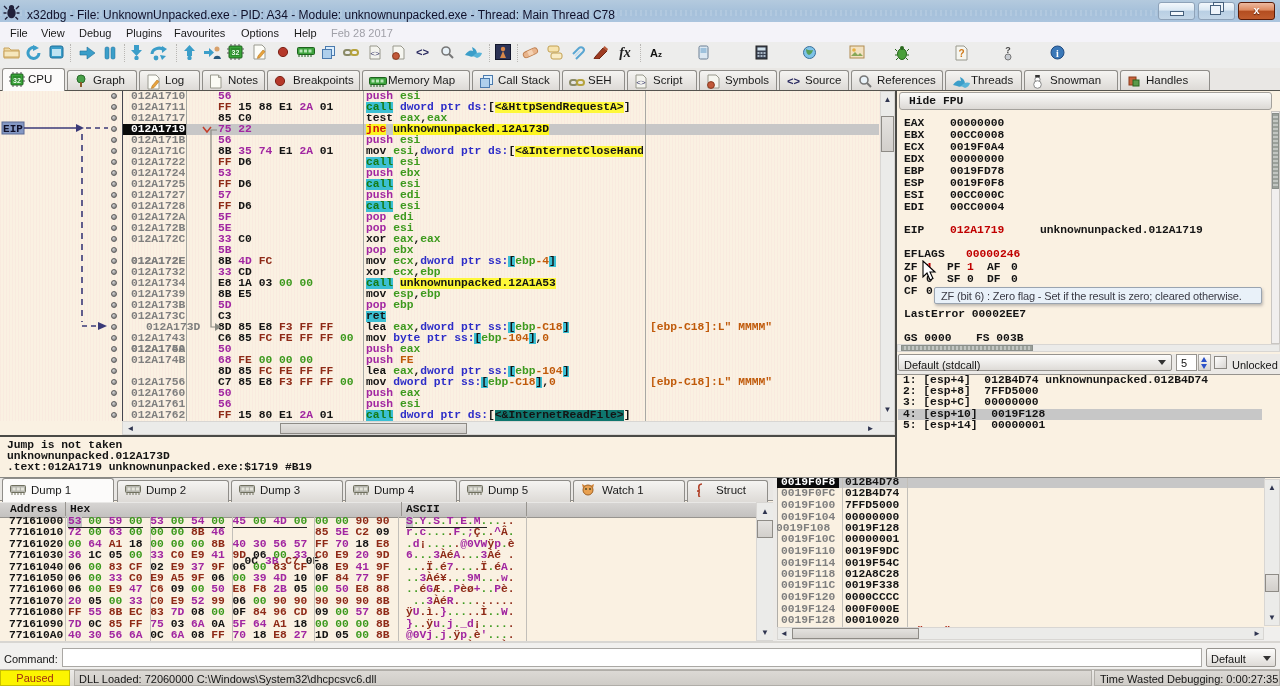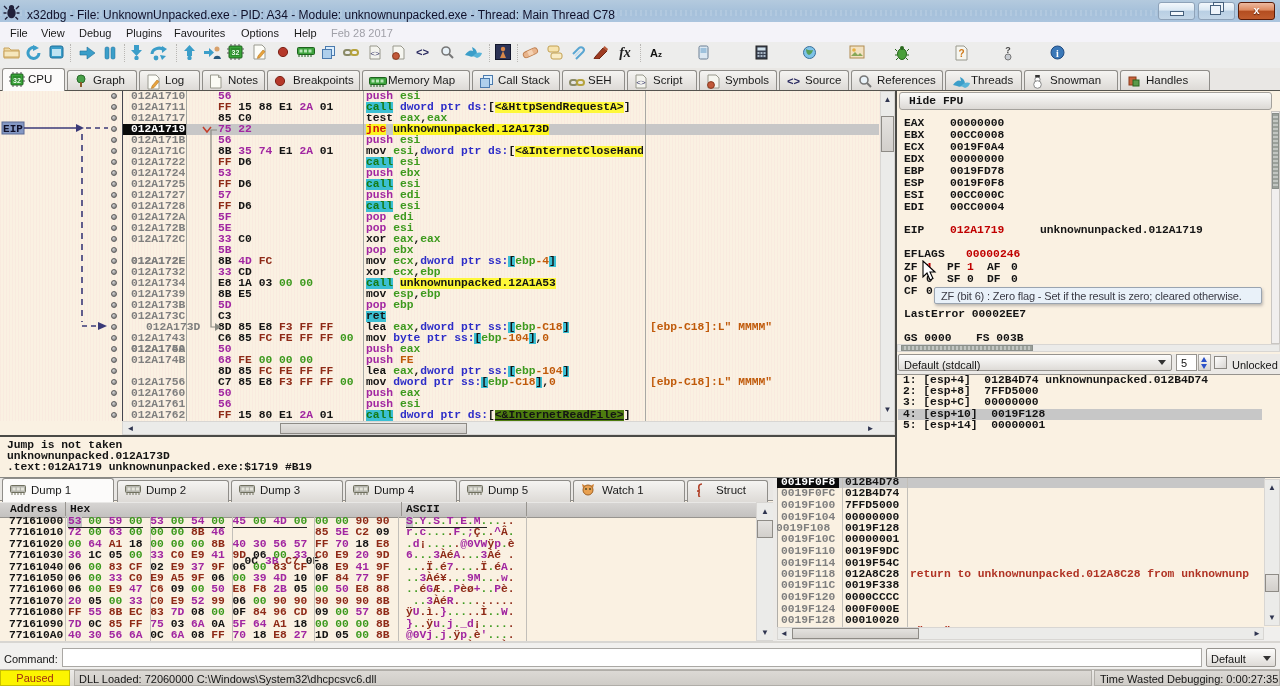--- a/index.html
+++ b/index.html
@@ -413,21 +413,21 @@
 <div class="m" style="left:131px;top:388px;color:#7f7f7f">012A1760</div>
 <div class="m" style="left:218px;top:388px"><span style="color:#a126a1;">50</span></div>
 <div class="m" style="left:366px;top:388px;width:277px;overflow:hidden"><span style="color:#a126a1;">push</span><span style="color:#141414;"> </span><span style="color:#3d9a1e;">eax</span></div>
 <div style="position:absolute;left:111px;top:390px;width:6px;height:6px;border-radius:50%;background:radial-gradient(circle at 35% 30%,#d8d8d8,#9a9a9a 60%,#6a6a6a);border:1px solid #5e5e5e;box-sizing:border-box"></div>
 <div class="m" style="left:131px;top:399px;color:#7f7f7f">012A1761</div>
 <div class="m" style="left:218px;top:399px"><span style="color:#a126a1;">56</span></div>
 <div class="m" style="left:366px;top:399px;width:277px;overflow:hidden"><span style="color:#a126a1;">push</span><span style="color:#141414;"> </span><span style="color:#3d9a1e;">esi</span></div>
 <div style="position:absolute;left:111px;top:401px;width:6px;height:6px;border-radius:50%;background:radial-gradient(circle at 35% 30%,#d8d8d8,#9a9a9a 60%,#6a6a6a);border:1px solid #5e5e5e;box-sizing:border-box"></div>
 <div class="m" style="left:131px;top:410px;color:#7f7f7f">012A1762</div>
 <div class="m" style="left:218px;top:410px"><span style="color:#8e2a17;">FF</span> <span style="color:#141414;">15</span> <span style="color:#141414;">80</span> <span style="color:#141414;">E1</span> <span style="color:#a126a1;">2A</span> <span style="color:#141414;">01</span></div>
-<div class="m" style="left:366px;top:410px;width:277px;overflow:hidden"><span style="color:#157b15;background:#3bbfd3;">call</span><span style="color:#141414;"> </span><span style="color:#2c2cc8;">dword ptr ds:</span><span style="color:#141414;">[</span><span style="color:#141414;background:#4d7c0f;text-decoration:underline;">&lt;&amp;InternetReadFile&gt;</span><span style="color:#141414;">]</span></div>
+<div class="m" style="left:366px;top:410px;width:277px;overflow:hidden"><span style="color:#157b15;background:#3bbfd3;">call</span><span style="color:#141414;"> </span><span style="color:#2c2cc8;">dword ptr ds:</span><span style="color:#141414;">[</span><span style="color:#141414;background:#0f766e;">&lt;&amp;InternetReadFile&gt;</span><span style="color:#141414;">]</span></div>
 <div style="position:absolute;left:111px;top:412px;width:6px;height:6px;border-radius:50%;background:radial-gradient(circle at 35% 30%,#d8d8d8,#9a9a9a 60%,#6a6a6a);border:1px solid #5e5e5e;box-sizing:border-box"></div>
 <svg style="position:absolute;left:200px;top:120px" width="22" height="215" viewBox="0 0 22 215">
 <path d="M3 7 l4 5 4-5" fill="none" stroke="#c43c28" stroke-width="1.5"></path>
 <path d="M17 10 H11 V207 h6" fill="none" stroke="#8a8a82" stroke-width="1.2"></path>
 <path d="M15 203 l6 4 -6 4 z" fill="#8a8a82"></path>
 </svg>
 <div style="position:absolute;left:122px;top:91px;width:1px;height:330px;background:#44444f"></div>
 <div style="position:absolute;left:186px;top:91px;width:1px;height:330px;background:#a8a8a4"></div>
 <div style="position:absolute;left:363px;top:91px;width:1px;height:330px;background:#a8a8a4"></div>
 <div style="position:absolute;left:645px;top:91px;width:1px;height:330px;background:#a8a8a4"></div>
@@ -686,21 +686,20 @@
       <div class="m" style="left:776px;top:523px;color:#7f7f7f">0019F108</div>
       <div class="m" style="left:845px;top:523px;color:#141414">0019F128</div>
       <div class="m" style="left:781px;top:534px;color:#7f7f7f">0019F10C</div>
       <div class="m" style="left:845px;top:534px;color:#141414">00000001</div>
       <div class="m" style="left:781px;top:546px;color:#7f7f7f">0019F110</div>
       <div class="m" style="left:845px;top:546px;color:#141414">0019F9DC</div>
       <div class="m" style="left:781px;top:558px;color:#7f7f7f">0019F114</div>
       <div class="m" style="left:845px;top:558px;color:#141414">0019F54C</div>
       <div class="m" style="left:781px;top:569px;color:#7f7f7f">0019F118</div>
       <div class="m" style="left:845px;top:569px;color:#141414">012A8C28</div>
-      <div class="m" style="left:910px;top:569px;color:#b03324;width:352px;overflow:hidden">return to unknownunpacked.012A8C28 from unknownunp</div>
       <div class="m" style="left:781px;top:580px;color:#7f7f7f">0019F11C</div>
       <div class="m" style="left:845px;top:580px;color:#141414">0019F338</div>
       <div class="m" style="left:781px;top:592px;color:#7f7f7f">0019F120</div>
       <div class="m" style="left:845px;top:592px;color:#141414">0000CCCC</div>
       <div class="m" style="left:781px;top:604px;color:#7f7f7f">0019F124</div>
       <div class="m" style="left:845px;top:604px;color:#141414">000F000E</div>
       <div class="m" style="left:781px;top:615px;color:#7f7f7f">0019F128</div>
       <div class="m" style="left:845px;top:615px;color:#141414">00010020</div>
       <div class="m" style="left:781px;top:626px;color:#7f7f7f">0019F12C</div>
       <div class="m" style="left:845px;top:626px;color:#141414">00000013</div>

